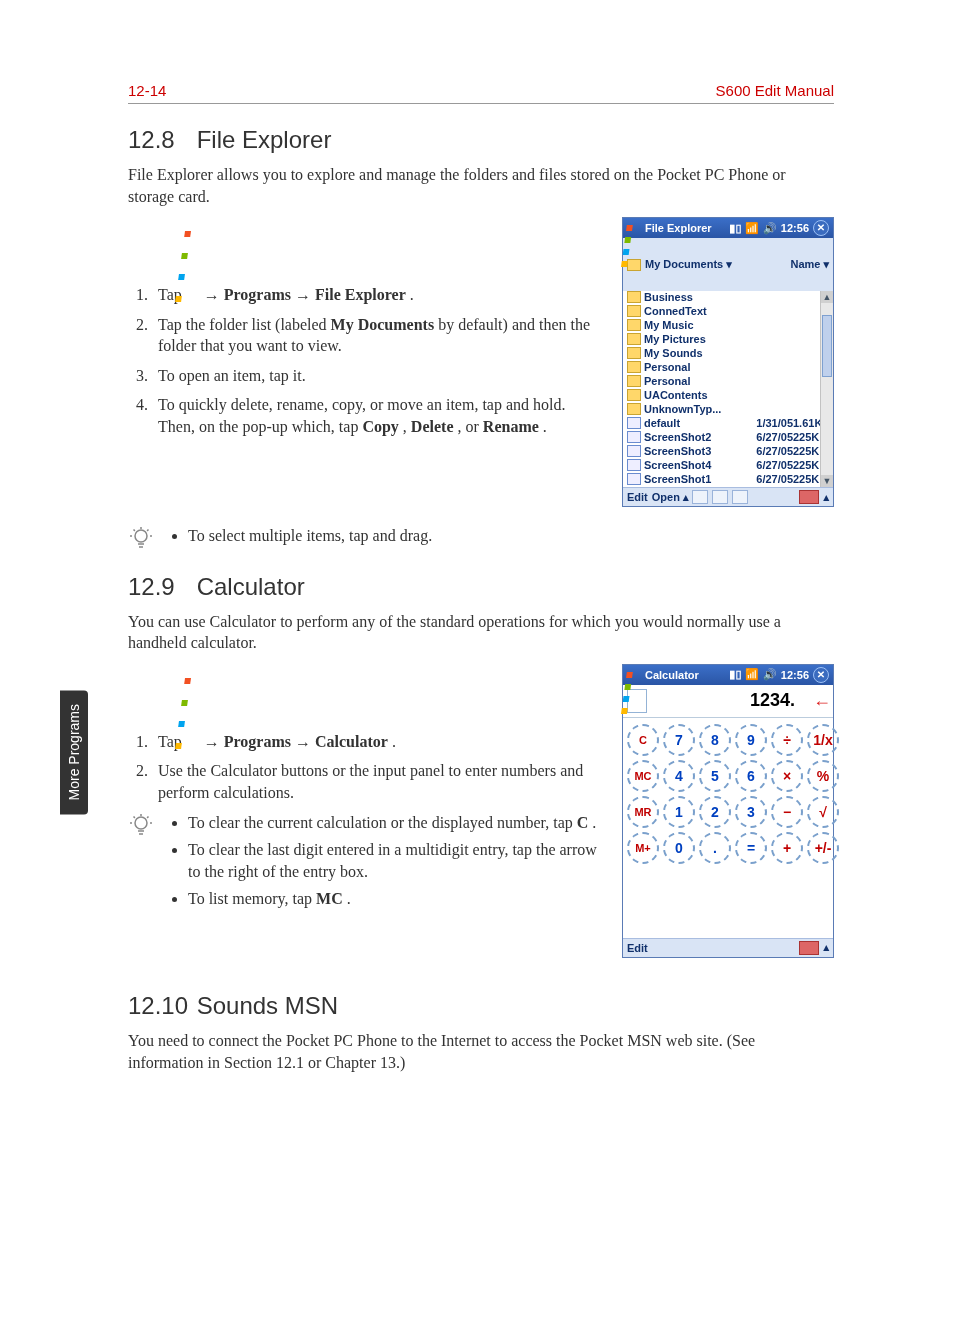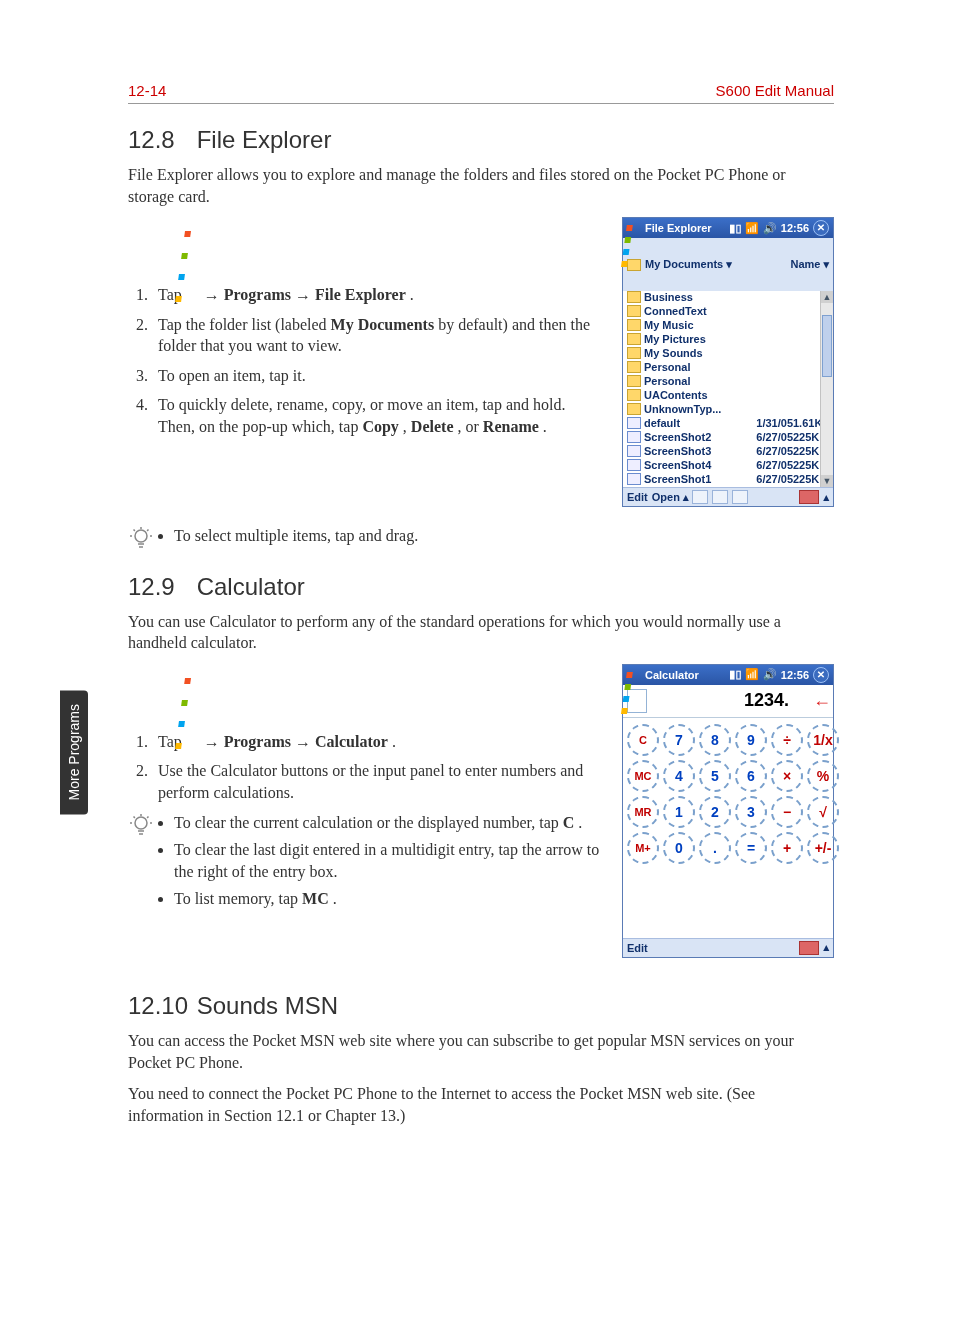--- a/index.html
+++ b/index.html
@@ -68,20 +68,21 @@
   .win-icon .y { background:#ffb900; }
   .win-grid {
     display:grid; grid-template-columns: 6px 6px; grid-template-rows:6px 6px; gap:1px;
     transform: skewX(-8deg);
   }
   b { font-weight: bold; }
 
   .tip-row {
     display: flex;
     align-items: flex-start;
+    gap: 14px;
     margin: 18px 0 8px 0;
     font-size: 16px;
     color: #333;
   }
   .bulb-icon {
     width: 26px; height: 26px; flex: 0 0 26px;
     display:flex; align-items:center; justify-content:center;
     color:#888;
   }
   .tip-list { margin:0; padding-left: 20px; }
@@ -178,21 +179,21 @@
     width:14px;height:12px;background:#eef3fb;border:1px solid #9ab3da;
   }
   .shot .bottombar .spacer{flex:1;}
   .shot .bottombar .kbd{
     width:18px;height:12px;background:#d66;border:1px solid #a33;
   }
 
   
   .calc { width:212px; }
   .calc .display{
-    display:flex;align-items:center;gap:20px;padding:4px;
+    display:flex;align-items:center;gap:14px;padding:4px;
     border-bottom:1px solid #bcd;
   }
   .calc .display .mem{
     width:18px;height:22px;border:1px solid #94b3d6;background:#fff;
   }
   .calc .display .val{
     flex:1;text-align:right;font-weight:bold;font-size:18px;color:#000;
     font-family:Arial,Helvetica,sans-serif;padding-right:4px;
   }
   .calc .display .back{
@@ -478,16 +479,15 @@
         <span class="kbd"></span>
         <span>▴</span>
       </div>
     </div>
   </div>
 
   <h2 class="section" style="margin-top:34px;">
     <span class="num">12.10</span>
     <span>Sounds MSN</span>
   </h2>
-  <p class="body">You can access the Pocket MSN web site where you can subscribe to get popular MSN services on your Pocket PC Phone.</p>
   <p class="body">You need to connect the Pocket PC Phone to the Internet to access the Pocket MSN web site. (See information in Section 12.1 or Chapter 13.)</p>
 
 </div>
 
 </body></html>

